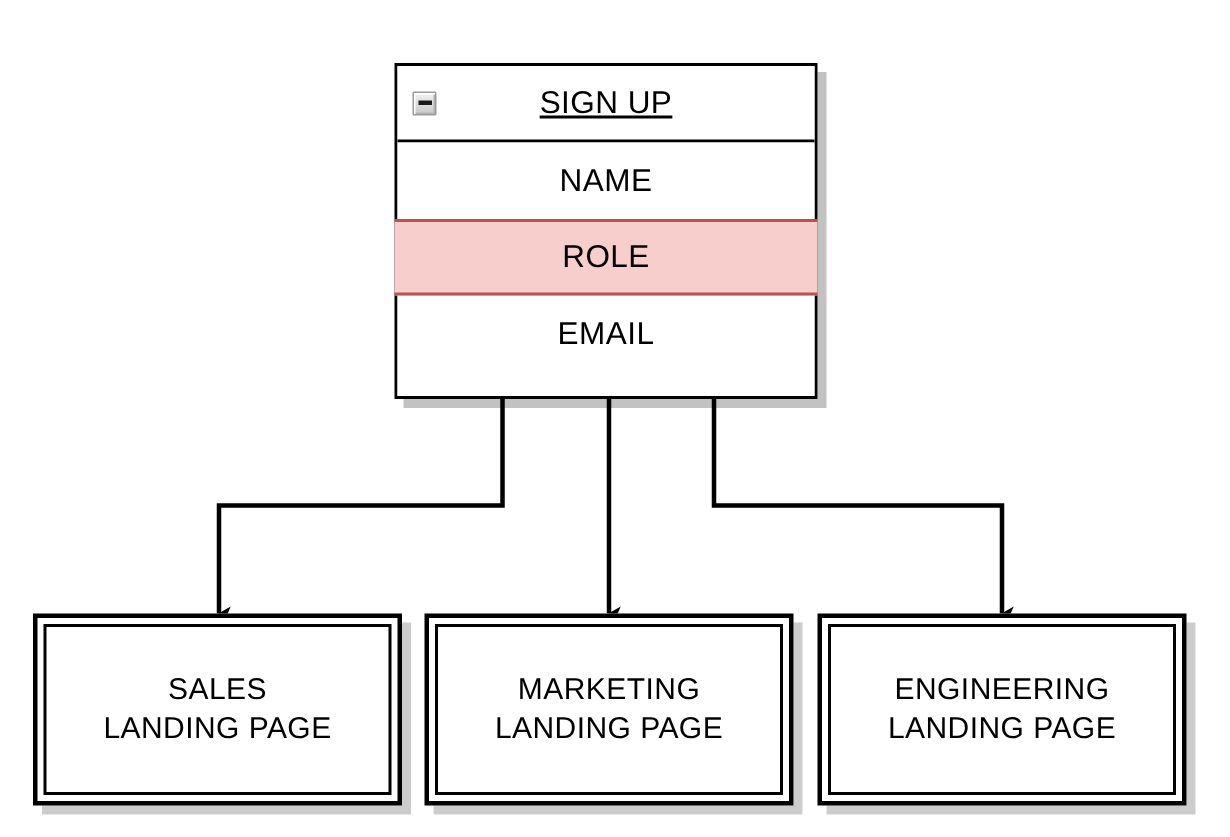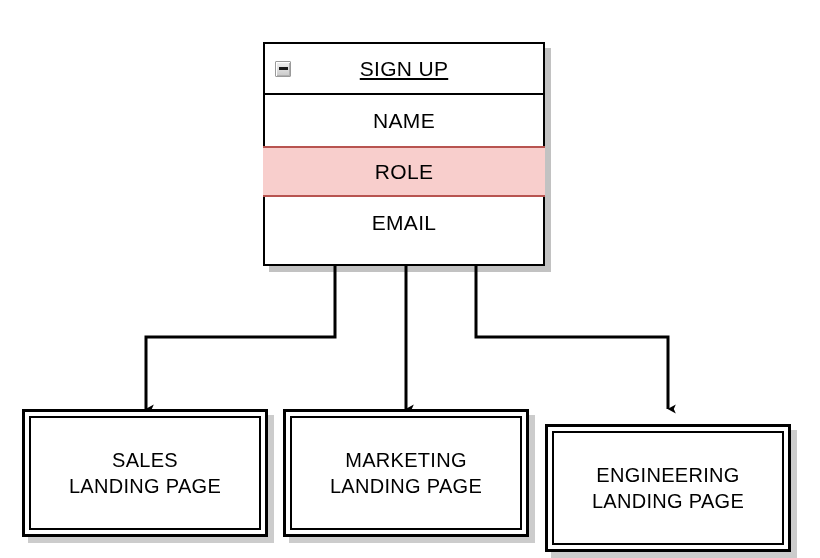--- a/index.html
+++ b/index.html
@@ -177,20 +177,20 @@
     </div>
   </div>
 
   <div class="page-box" style="left:283px; top:409px; width:246px; height:128px;">
     <div class="page-box-inner">
       <div class="page-label">MARKETING
 LANDING PAGE</div>
     </div>
   </div>
 
-  <div class="page-box" style="left:545px; top:424px; width:246px; height:128px;">
+  <div class="page-box" style="left:545px; top:409px; width:246px; height:128px;">
     <div class="page-box-inner">
       <div class="page-label">ENGINEERING
 LANDING PAGE</div>
     </div>
   </div>
 
 </div>
 
 </body></html>

